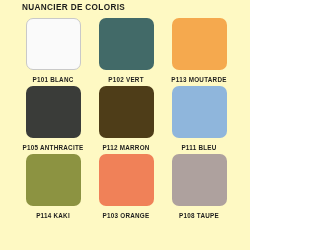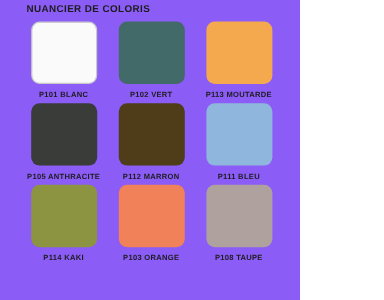--- a/index.html
+++ b/index.html
@@ -11,21 +11,21 @@
     width: 250px;
     height: 250px;
     overflow: hidden;
     font-family: "Liberation Sans", sans-serif;
     -webkit-font-smoothing: antialiased;
   }
   #page {
     position: relative;
     width: 250px;
     height: 250px;
-    background: #8b5cf6;
+    background: #fef9c3;
     box-sizing: border-box;
   }
   #title {
     position: absolute;
     left: 22px;
     top: 3px;
     font-size: 8.2px;
     font-weight: bold;
     letter-spacing: 0.35px;
     color: #1c1c1c;

